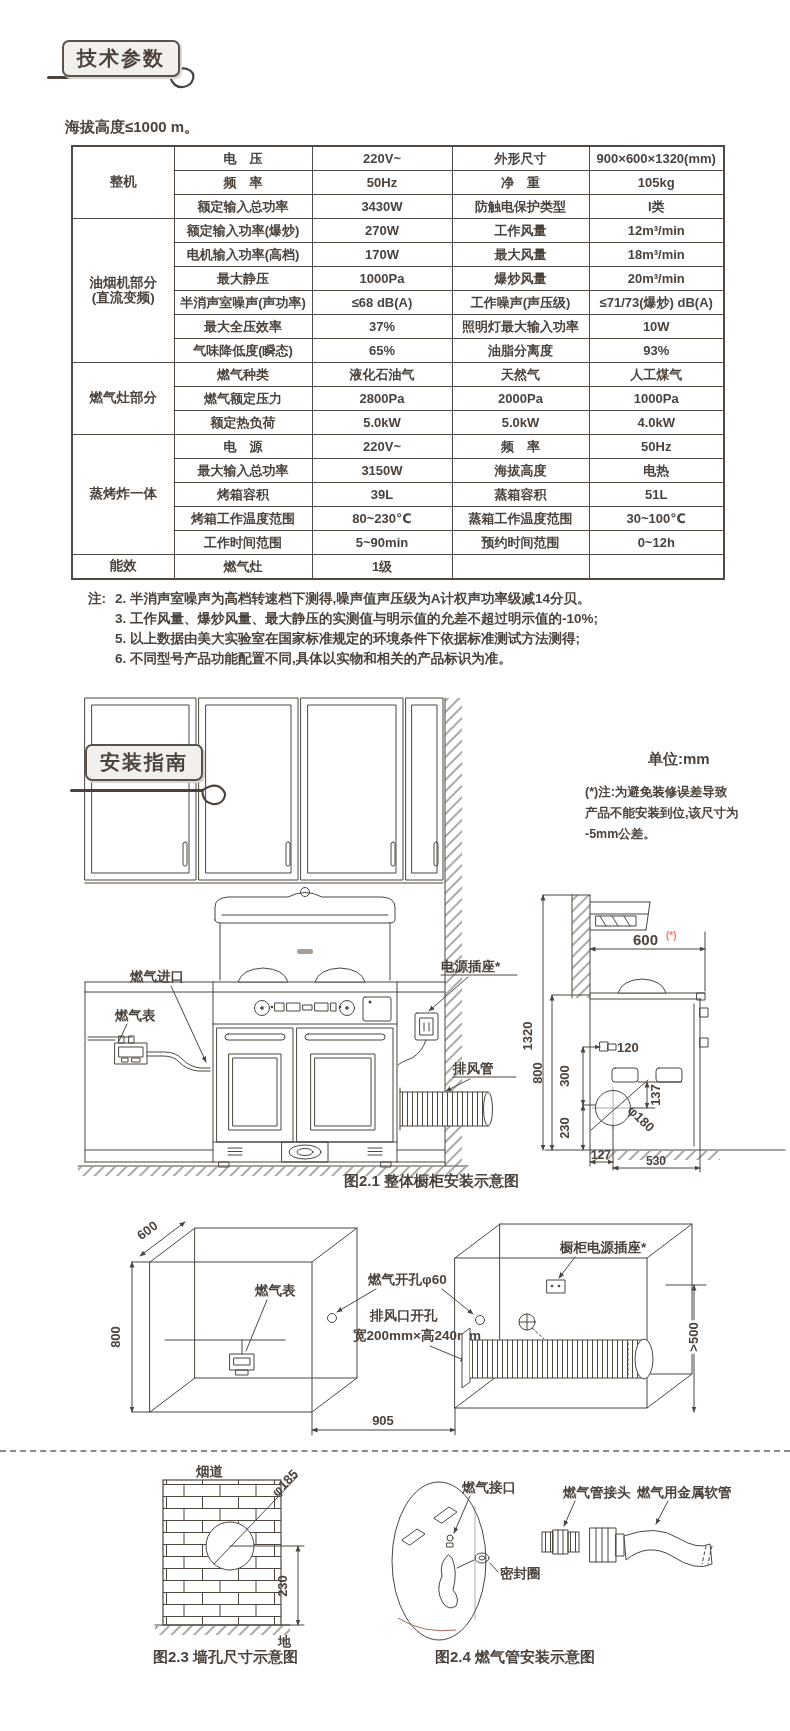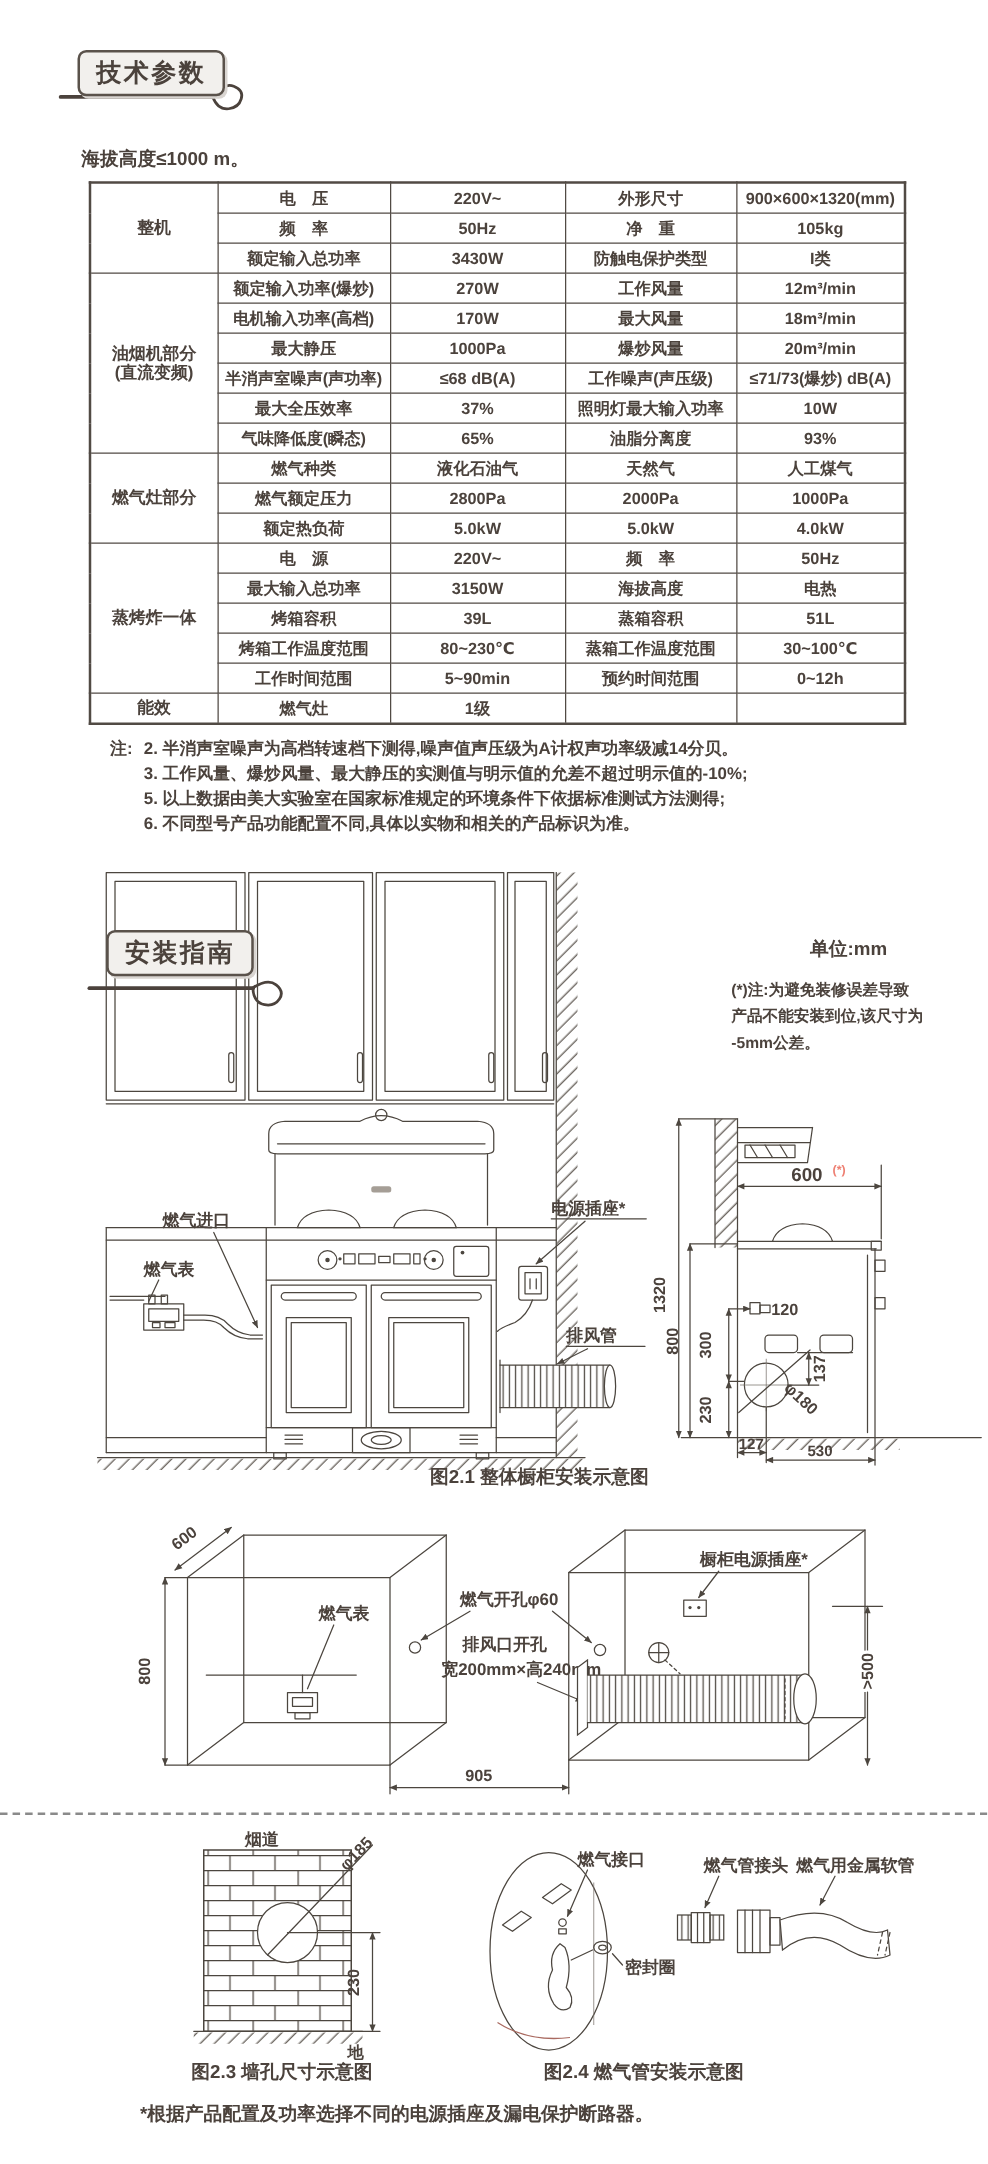--- a/index.html
+++ b/index.html
@@ -593,15 +593,14 @@
         <line class="ln" x1="240" y1="68" x2="240" y2="102"></line>
       <rect class="ln" x="248" y="74" width="8" height="22"></rect>
       <path class="lnw" d="M256,76 Q288,64 310,78 Q330,90 342,84 L344,104 Q328,112 304,96 Q280,82 258,100 Z"></path>
       <line class="ln" x1="338" y1="86" x2="334" y2="104" stroke-dasharray="3 3"></line>
       <line class="ln" x1="344" y1="86" x2="340" y2="104" stroke-dasharray="3 3"></line>
     </g>
   </svg>
 
   <div class="caption" style="left:153px;top:1648px">图2.3 墙孔尺寸示意图</div>
   <div class="caption" style="left:435px;top:1648px">图2.4 燃气管安装示意图</div>
-  <div class="footnote">*根据产品配置及功率选择不同的电源插座及漏电保护断路器。</div>
 
 </div>
 
 </body></html>

